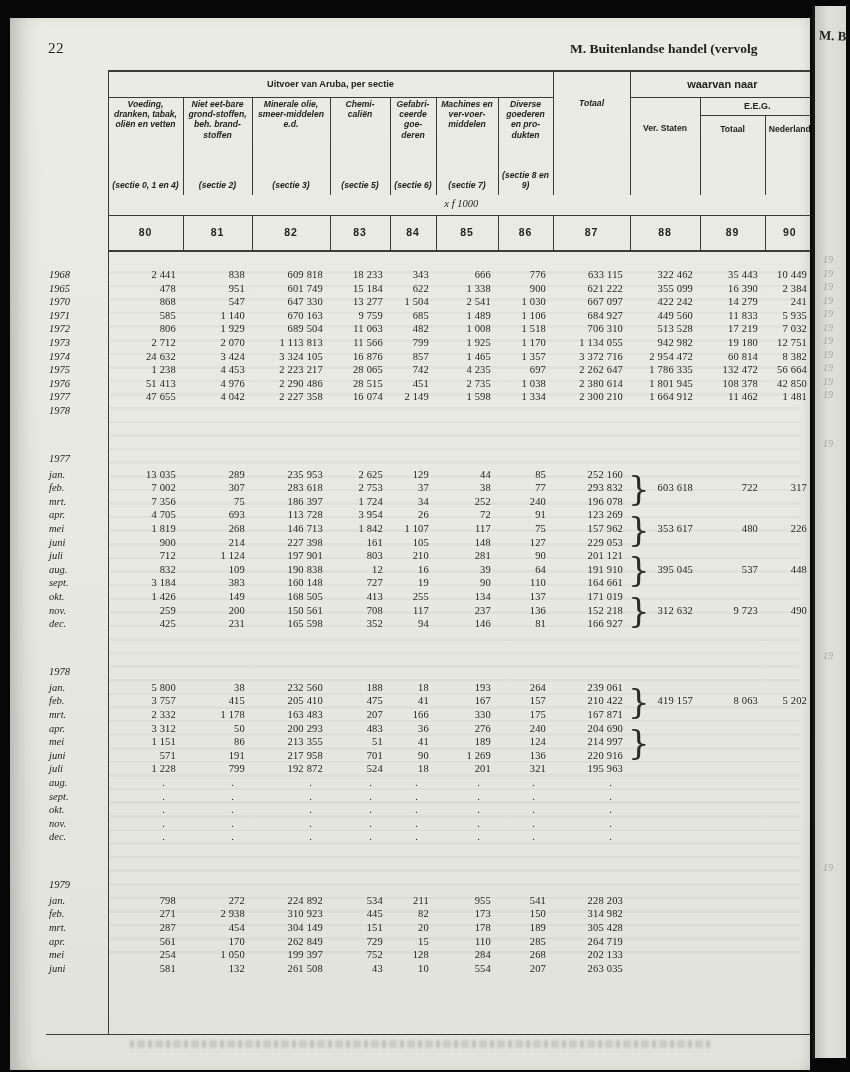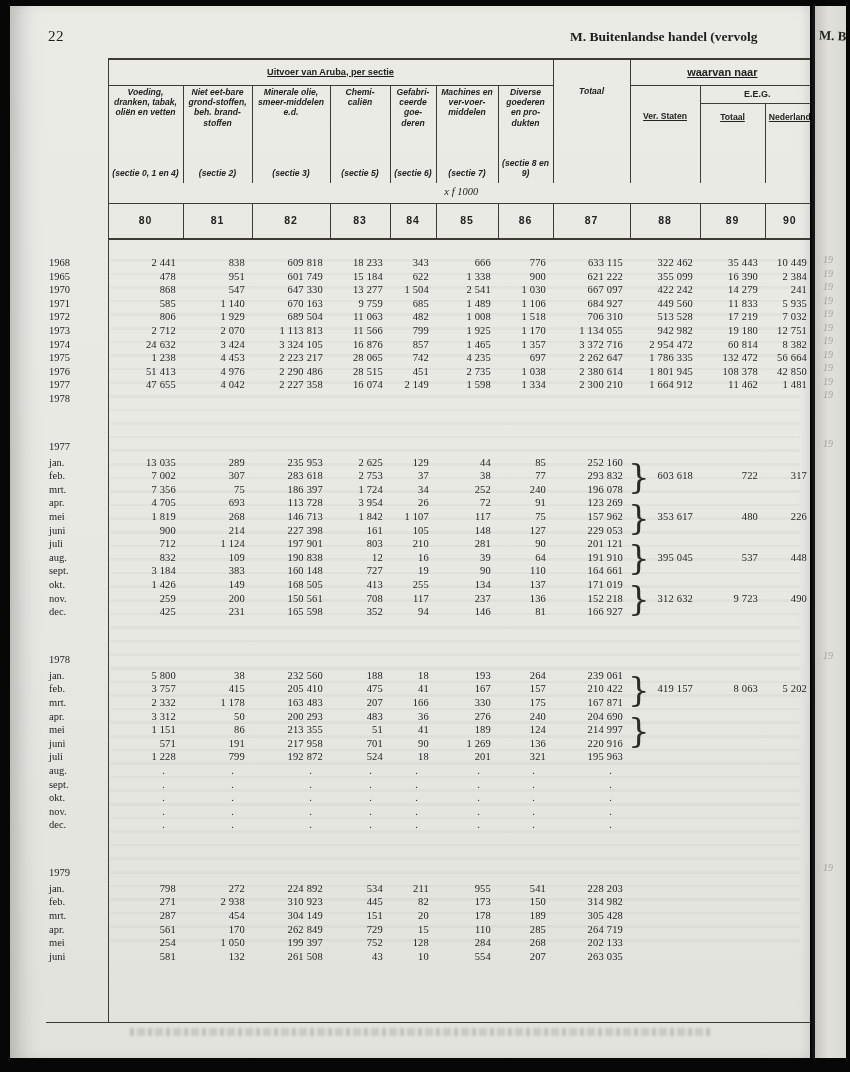--- a/index.html
+++ b/index.html
@@ -3,55 +3,55 @@
 <meta charset="utf-8">
 <style>
   :root{
     --line:#3c3c35;
     --ink:#1e1e1b;
   }
   *{box-sizing:border-box;}
   html,body{margin:0;padding:0;background:#000;width:850px;height:1072px;overflow:hidden;}
   .scan{position:relative;width:850px;height:1072px;background:#070707;overflow:hidden;
         font-family:"Liberation Serif",serif;color:var(--ink);}
-  .paper{position:absolute;left:10px;top:6px;width:800px;height:1052px;overflow:hidden;
+  .paper{position:absolute;left:10px;top:18px;width:800px;height:1052px;overflow:hidden;
          background:linear-gradient(180deg,#eaebe5 0%,#e7e8e2 55%,#e1e2db 100%);
          box-shadow:inset 20px 0 26px -16px rgba(0,0,0,.28), inset -8px 0 14px -10px rgba(0,0,0,.18);}
   .page-number{position:absolute;left:38px;top:22px;font-size:15px;letter-spacing:.5px;}
   .page-title{position:absolute;left:560px;top:23px;font-size:13.5px;font-weight:bold;white-space:nowrap;}
 
   .tablewrap{position:absolute;left:36px;top:52px;}
   table{border-collapse:collapse;table-layout:fixed;width:768px;}
 
   
   thead th, thead td{font-family:"Liberation Sans",sans-serif;font-weight:bold;font-size:8.6px;
         line-height:1.22;text-align:center;padding:1px 3px;color:#23231f;}
-  .r1{height:26px;text-decoration:underline;} .r2{height:18px;} .r3{height:80px;} .r4{height:20px;} .r5{height:36px;}
+  .r1{height:26px;} .r2{height:18px;} .r3{height:80px;} .r4{height:20px;} .r5{height:36px;}
   .stubhead{border-right:1px solid var(--line);}
   .group{border-top:2px solid var(--line);border-bottom:1px solid var(--line);
          vertical-align:middle;font-size:9.2px;}
   .t87e{border-top:2px solid var(--line);border-left:1px solid var(--line);border-right:1px solid var(--line);}
   .waarvan{border-top:2px solid var(--line);border-bottom:1px solid var(--line);vertical-align:middle;font-size:11px;}
   .colhead{vertical-align:top;}
   .flexcol{height:92px;display:flex;flex-direction:column;justify-content:space-between;align-items:center;font-style:italic;}
   .vl{border-left:1px solid var(--line);}
   .vr{border-right:1px solid var(--line);}
   .c88e{height:16px;}
   .eeg{border-bottom:1px solid var(--line);vertical-align:middle;font-size:9px;}
-  .subhead{vertical-align:top;padding-top:8px;text-decoration:underline;}
+  .subhead{vertical-align:top;padding-top:8px;}
   .wrapany{overflow-wrap:anywhere;}
   .unit{text-align:center;font-style:italic;font-size:10.5px;font-family:"Liberation Serif",serif;
         font-weight:normal;vertical-align:middle;color:#23231f;}
   .colnum{border-top:1px solid var(--line);border-bottom:2px solid var(--line);
           font-size:10.5px;letter-spacing:1px;vertical-align:middle;}
 
   
   tbody td{font-size:10.5px;line-height:1;vertical-align:bottom;padding:0;}
   .trow{height:13.6px;}
-  .trow .stub{text-align:left;padding-left:3px;border-right:1px solid var(--line);white-space:nowrap;}
+  .trow .stub{font-style:italic;text-align:left;padding-left:3px;border-right:1px solid var(--line);white-space:nowrap;}
   .trow .num{text-align:right;padding-right:7px;white-space:nowrap;letter-spacing:.2px;
              font-variant-numeric:tabular-nums;}
   .trow .num.dot{padding-right:18px;}
   .title-row{height:20px;}
   .title-row .stub{vertical-align:bottom;padding-bottom:2px;}
   .spacer td{padding:0;}
   .spacer .stub{border-right:1px solid var(--line);}
   .bottom-rule td{border-top:1.5px solid var(--line);}
   .brace{position:absolute;left:-2px;top:50%;transform:translateY(-47%);
          font-size:34px;font-weight:normal;line-height:1;color:#2a2a26;

